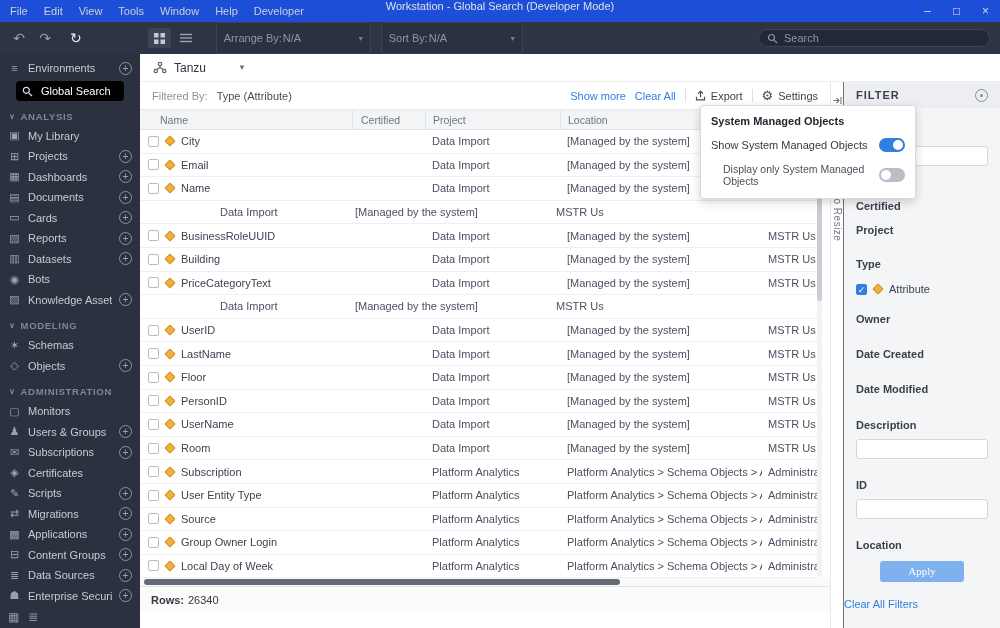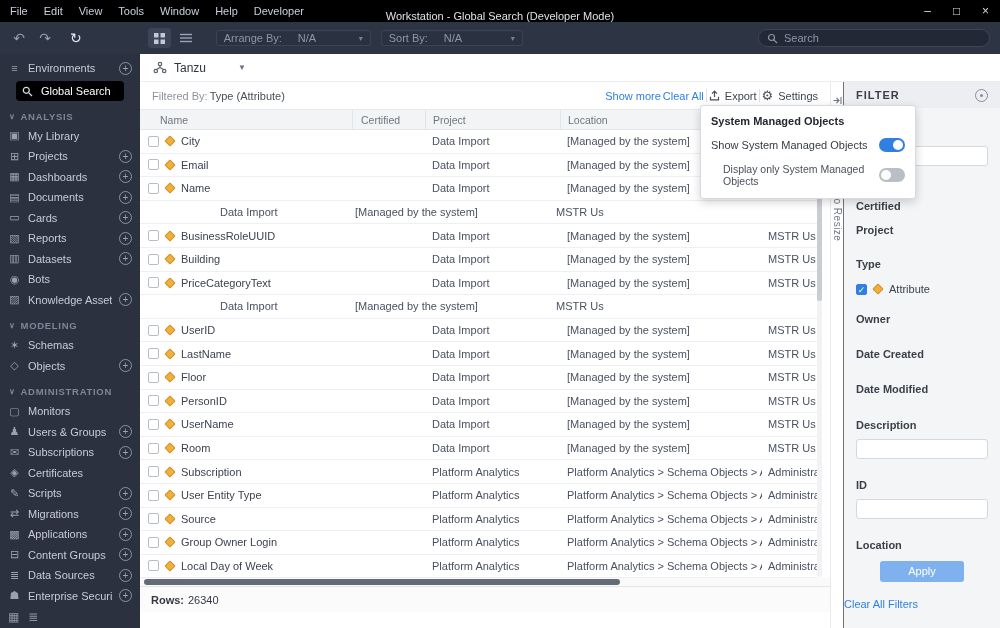--- a/index.html
+++ b/index.html
@@ -1,36 +1,36 @@
 <!DOCTYPE html>
 <html><head>
 <meta charset="utf-8">
 <style>
   *{margin:0;padding:0;box-sizing:border-box}
   html,body{background:#10141c}
   body{font-family:"Liberation Sans",sans-serif;font-size:11px;-webkit-font-smoothing:antialiased}
   .window{position:relative;width:1000px;height:628px;background:#fff;overflow:hidden}
 
   
-  .menubar{position:absolute;top:0;left:0;right:0;height:22px;background:#000000;display:flex;align-items:flex-end;color:#c9cfda;z-index:30}
+  .menubar{position:absolute;top:0;left:0;right:0;height:22px;background:#1d4ed8;display:flex;align-items:flex-start;color:#c9cfda;z-index:30}
   .menus{display:flex;height:100%;padding-left:2px}
   .menu-item{padding:0 8px;display:flex;align-items:center;font-size:11px;cursor:default}
   .win-title{position:absolute;left:50%;transform:translateX(-50%);color:#dde1e9;white-space:nowrap}
   .win-controls{margin-left:auto;display:flex;height:100%}
   .win-btn{width:29px;height:100%;display:flex;align-items:center;justify-content:center;color:#d5dae2;font-size:12px}
 
   
   .toolbar{position:absolute;top:22px;left:0;right:0;height:32px;background:#2d3443;display:flex;align-items:center;padding:0 10px;z-index:29}
   .nav-arrow{color:#97a0b0;font-size:14px;width:18px;text-align:center}
   .nav-arrow+.nav-arrow{margin-left:8px}
   .refresh{margin-left:16px;color:#e2e7ef;font-size:14px}
   .viewtoggles{margin-left:66px;display:flex;gap:4px}
   .vbtn{width:23px;height:20px;display:flex;align-items:center;justify-content:center;border-radius:3px}
   .vbtn.active{background:#3c4456}
-  .dd{height:16px;border:1px solid #3c4354;background:#2a3140;border-radius:3px;color:#8f97a6;display:flex;align-items:center;padding:0 7px;gap:16px}
+  .dd{height:32px;border:1px solid #3c4354;background:#2a3140;border-radius:3px;color:#8f97a6;display:flex;align-items:center;padding:0 7px;gap:1px}
   .dd .dd-chev{margin-left:auto;font-size:8px;color:#7a8294}
   .dd-arrange{margin-left:18px;width:155px}
   .dd-sort{margin-left:10px;width:142px}
   .searchbox{margin-left:auto;width:232px;height:18px;background:#222836;border:1px solid #3d4454;border-radius:9px;display:flex;align-items:center;padding:0 8px;gap:6px}
   .searchbox input{flex:1;background:transparent;border:none;outline:none;color:#aeb6c4;font-family:"Liberation Sans",sans-serif;font-size:11px}
   .searchbox input::placeholder{color:#8d96a6}
 
   
   .sidebar{position:absolute;top:54px;left:0;width:140px;bottom:0;background:#2b313f;color:#c6ccd6;padding-top:4px;overflow:hidden;z-index:28}
   .side-item{height:20.5px;display:flex;align-items:center;padding:0 8px;gap:7px;font-size:11px;white-space:nowrap}
@@ -45,21 +45,21 @@
 
   
   .main{position:absolute;left:140px;top:54px;right:0;bottom:0;background:#fff}
   .env-row{height:28px;border-bottom:1px solid #ebedef;display:flex;align-items:center;padding:0 13px}
   .env-name{font-size:12px;color:#2f3440;font-weight:400;margin-left:7px}
   .env-chev{color:#6b7280;font-size:8px;margin-left:32px}
   .content{position:absolute;top:28px;left:0;right:0;bottom:0;display:flex}
   .table-col{width:690px;flex:none;display:flex;flex-direction:column;position:relative}
 
   
-  .filter-row{height:27px;display:flex;align-items:center;padding:0 12px;gap:2px;flex:none}
+  .filter-row{height:27px;display:flex;align-items:center;padding:0 12px;gap:9px;flex:none}
   .fb-label{color:#8d929c}
   .fb-value{color:#494e58}
   .spacer{flex:1}
   .link{color:#2f80e0}
   .vsep{width:1px;height:13px;background:#dcdfe3}
   .tool-btn{display:flex;align-items:center;gap:5px;color:#3e4450}
   .gear{font-size:13px;color:#4a4f59;line-height:13px}
 
   
   .thead{height:21px;flex:none;background:#f3f4f6;border-top:1px solid #e7e9ec;border-bottom:1px solid #e2e5e9;display:flex;align-items:stretch;color:#6e7582;font-size:10.5px;width:677px}
@@ -105,21 +105,21 @@
   .fl-type{margin-top:22px}
   .type-row{margin-top:13px;display:flex;align-items:center;gap:7px;color:#3c4250}
   .cb.checked{background:#2f80e0;border-color:#2f80e0;color:#fff;font-size:9px;line-height:11px;text-align:center}
   .fl-owner{margin-top:18px}
   .fl-created{margin-top:23px}
   .fl-modified{margin-top:23px}
   .fl-description{margin-top:24px}.fi-desc{margin-top:8px}
   .fl-id{margin-top:20px}.fi-id{margin-top:8px}
   .fl-location{margin-top:20px}.fi-loc{margin-top:8px}
   .fp-apply{position:absolute;left:0;right:0;bottom:44px;height:26px;background:#f4f5f6;display:flex;align-items:center;justify-content:center}
-  .apply-btn{width:84px;height:21px;background:#7eb1ee;border:none;border-radius:3px;color:#fff;font-family:Liberation Sans, sans-serif;font-size:11px}
+  .apply-btn{width:84px;height:21px;background:#7eb1ee;border:none;border-radius:3px;color:#fff;font-family:Liberation Serif, serif;font-size:11px}
   .fp-clear{position:absolute;left:0;right:0;bottom:18px;color:#2f80e0}
 
   
   .popup{position:absolute;left:700px;top:105px;width:216px;background:#fff;border:1px solid #d8dadd;border-radius:3px;box-shadow:0 3px 10px rgba(0,0,0,.18);z-index:50;padding:9px 10px 11px}
   .popup-title{font-weight:700;color:#23272f;font-size:11px}
   .popup-row{display:flex;align-items:center;margin-top:11px}
   .popup-row .pl{flex:1;color:#363b45}
   .popup-row.indent .pl{padding-left:12px;color:#4a505b;font-size:10.5px}
   .toggle{width:26px;height:14px;border-radius:7px;position:relative;flex:none}
   .toggle.on{background:#2f80e0}

